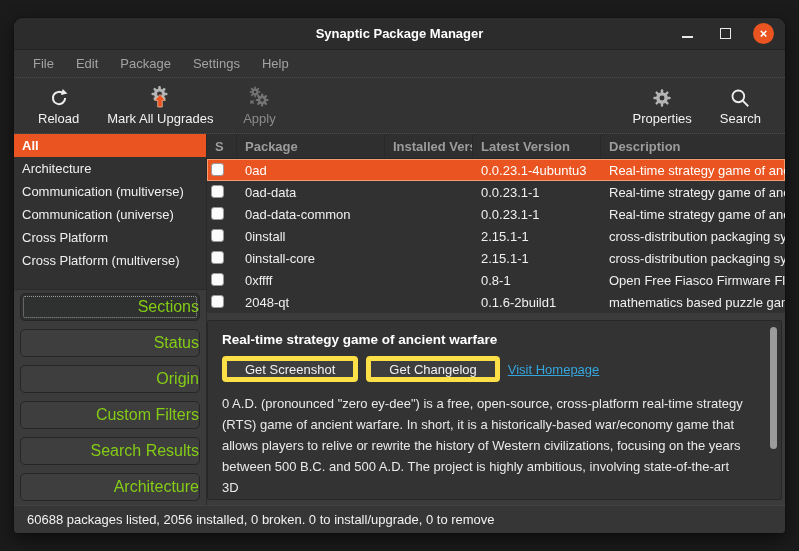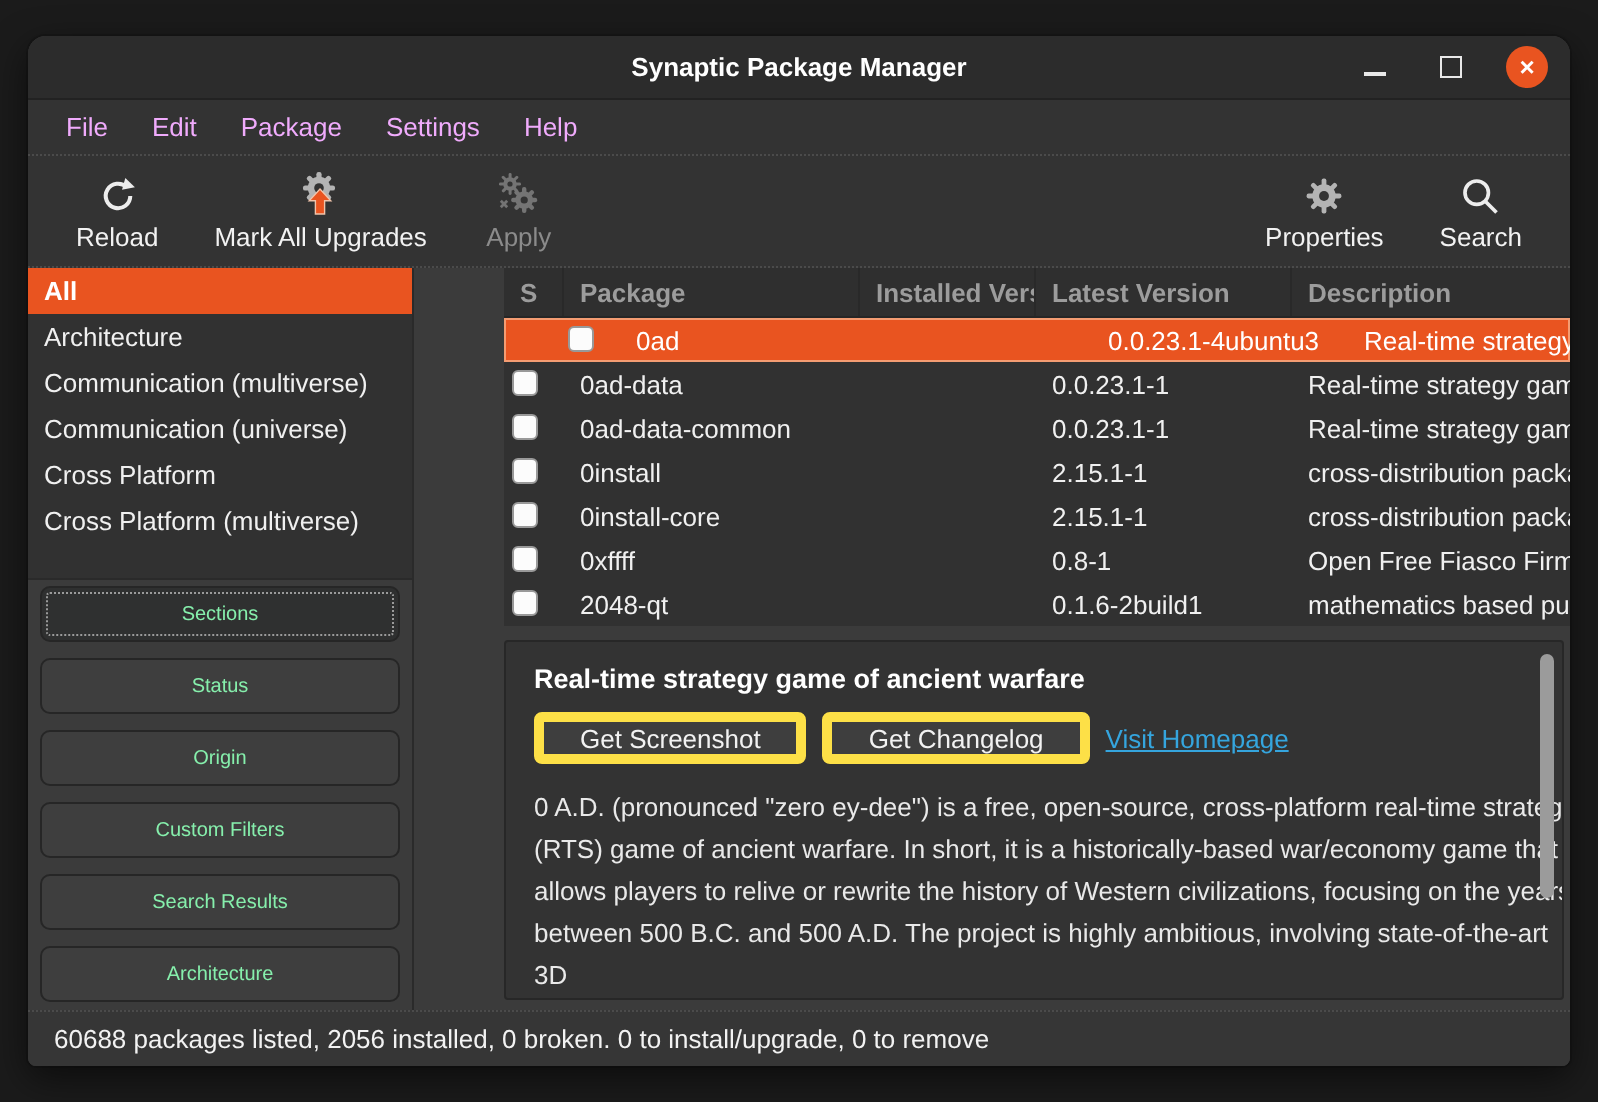--- a/index.html
+++ b/index.html
@@ -33,70 +33,70 @@
   .winbtn.close {
     background:#E95420; border-radius:50%; color:#fff;
     font-size:13px; font-weight:bold; line-height:1;
   }
   
   .menubar {
     height:28px; background:#333333; flex:0 0 auto;
     display:flex; align-items:center; padding-left:8px;
     border-bottom:1px dotted #4b4b4b;
   }
-  .menu-item { padding:4px 11px; color:#f0abfc; cursor:default; }
+  .menu-item { padding:4px 11px; color:#a3a3a3; cursor:default; }
   
   .toolbar {
     height:56px; background:#333333; flex:0 0 auto;
     display:flex; align-items:center;
     padding:0 10px; border-bottom:1px dotted #4b4b4b;
   }
   .tbtn {
     display:flex; flex-direction:column; align-items:center; justify-content:center;
     gap:2px; padding:4px 14px; border-radius:4px; min-width:64px;
   }
   .tbtn .ticon { height:24px; display:flex; align-items:flex-end; justify-content:center; }
   .tbtn .tlabel { font-size:13px; color:#f2f2f2; white-space:nowrap; }
   .tbtn.disabled .tlabel { color:#8b8b8b; }
   .tb-spacer { flex:1; }
   
-  .main { flex:1; display:flex; min-height:0; background:#3b3b3b;gap:45px; }
+  .main { flex:1; display:flex; min-height:0; background:#3b3b3b; }
   .sidebar { width:193px; flex:0 0 auto; display:flex; flex-direction:column; border-right:1px solid #2a2a2a; }
   .cat-list { height:157px; background:#313131; overflow:hidden; border-bottom:1px solid #2a2a2a; }
   .cat-item {
     height:23px; line-height:23px; padding-left:8px; color:#f0f0f0;
     white-space:nowrap; overflow:hidden;
   }
   .cat-item.selected { background:#E95420; color:#fff; font-weight:bold; }
   .filter-buttons {
     flex:1; display:flex; flex-direction:column; gap:8px;
     padding:3px 6px 4px 6px; background:#3b3b3b;
   }
   .fbtn {
-    height:28px; flex:0 0 auto; background:#3e3e3e; color:#86efac;
-    border:1px solid #262626; border-radius:5px; font-size:10px;
-    font-family:"Liberation Sans", sans-serif; cursor:pointer;
+    height:28px; flex:0 0 auto; background:#3e3e3e; color:#84cc16;
+    border:1px solid #262626; border-radius:5px; font-size:16px;
+    font-family:"Liberation Sans", sans-serif; cursor:pointer;text-align:right;
   }
   .fbtn.active { background:#2f3030; outline:1px dotted #9a9a9a; outline-offset:-4px; }
   
   .content { flex:1; display:flex; flex-direction:column; min-width:0; }
   .pkg-table { flex:0 0 auto; background:#313131; }
   .thead, .trow {
     display:grid; grid-template-columns:30px 148px 88px 128px 1fr;
     align-items:center;
   }
   .thead {
     height:25px; background:#2f2f2f; color:#9c9c9c; font-weight:bold;
     border-bottom:1px solid #262626;
   }
   .thead .hcell { padding-left:8px; white-space:nowrap; overflow:hidden; border-right:1px solid #292929; height:100%; display:flex; align-items:center; }
   .thead .hcell:last-child { border-right:none; }
   .trow { height:22px; color:#f0f0f0; }
   .trow .cell { padding-left:8px; white-space:nowrap; overflow:hidden; }
-  .trow.selected { background:#E95420; box-shadow:inset 0 0 0 1px #f49c72; color:#fff;padding-left:28px; }
+  .trow.selected { background:#E95420; box-shadow:inset 0 0 0 1px #f49c72; color:#fff; }
   .checkbox {
     display:inline-block; width:13px; height:13px; margin-left:4px; margin-top:1px;
     background:#fcfcfc; border:1px solid #999; border-radius:3px;
   }
   
   .desc-wrap { flex:1; padding:7px 3px 5px 0; min-height:0; }
   .desc-panel {
     position:relative; height:100%; background:#333333;
     border:1px solid #272727; border-radius:2px; overflow:hidden;
     padding:11px 14px;

